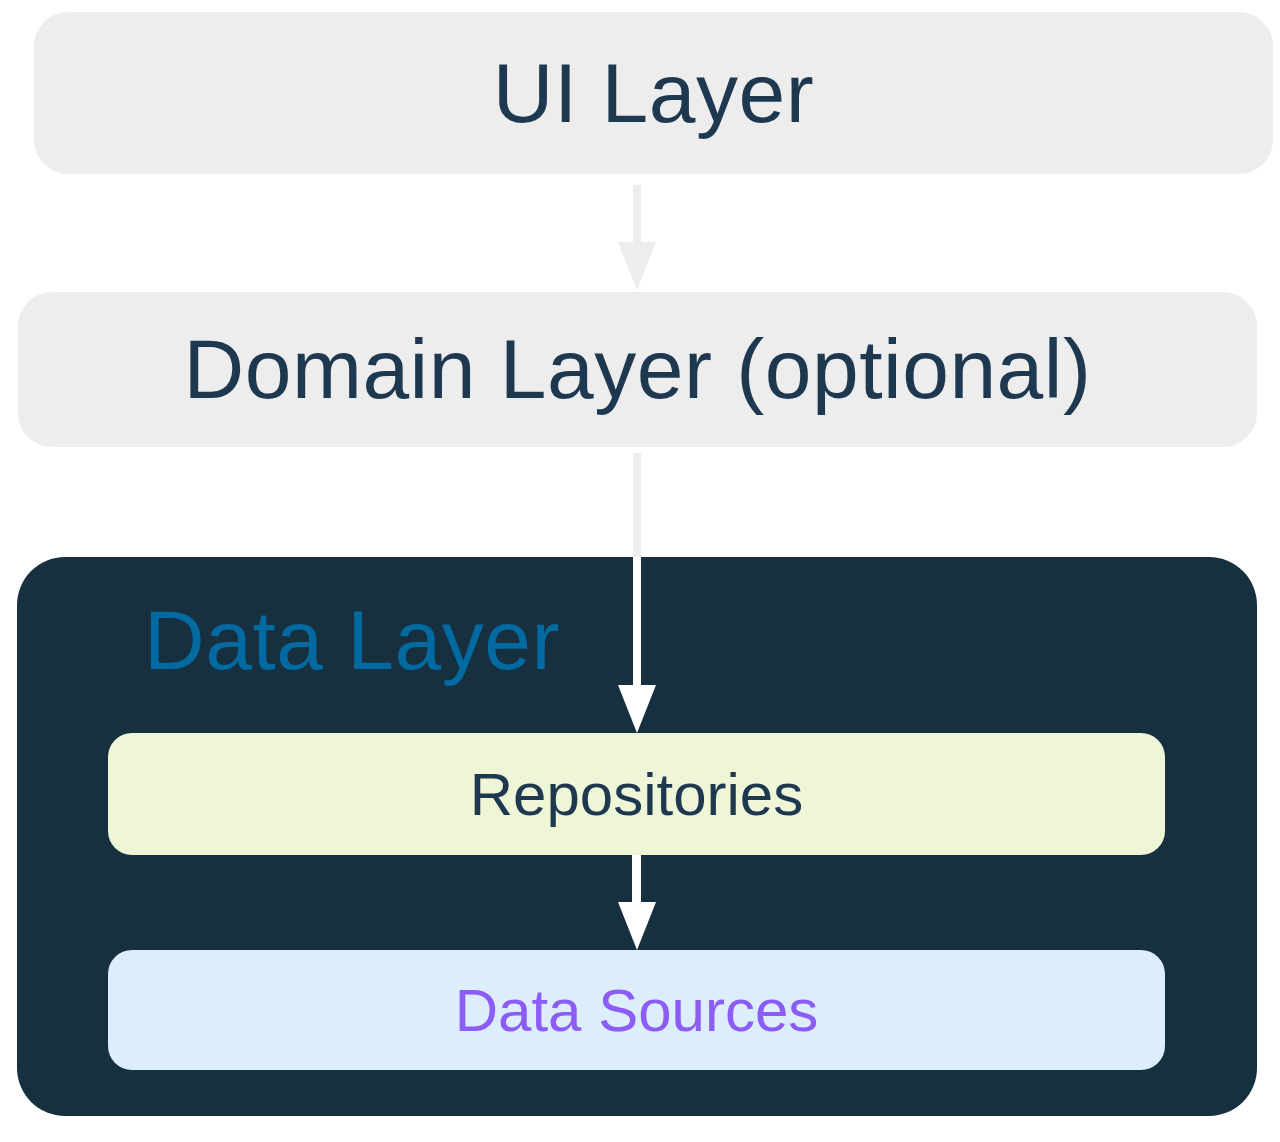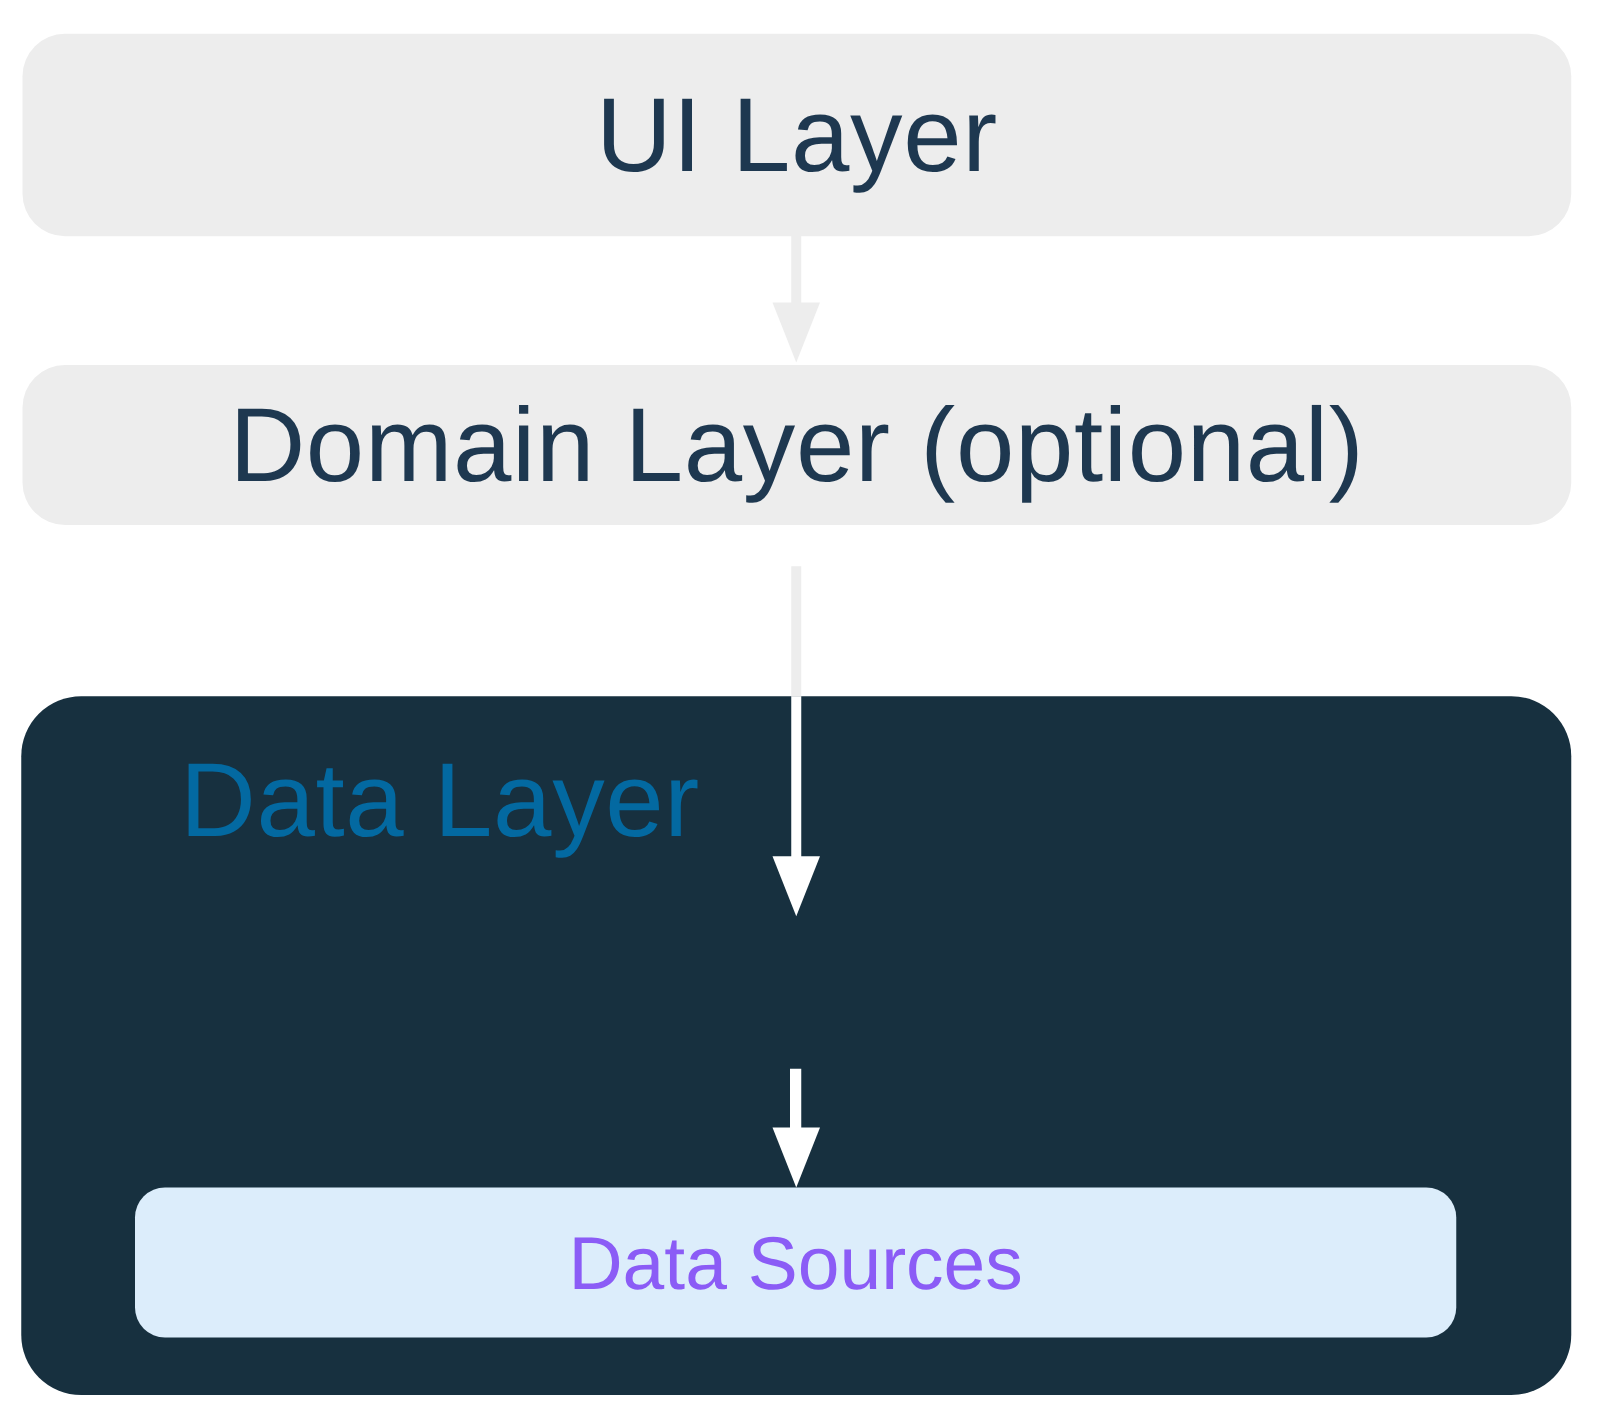--- a/index.html
+++ b/index.html
@@ -17,22 +17,22 @@
     box-sizing:border-box;
   }
   .gray-box {
     left:18px; width:1239px;
     background:#EDEDED;
     border-radius:34px;
     color:#1E3850;
     font-size:84px;
     letter-spacing:0.5px;
   }
-  .ui-box     { top:27px;  height:162px; }
-  .domain-box { top:292px; height:128px;justify-content:center; }
+  .ui-box     { top:12px;  height:162px;margin-left:16px; }
+  .domain-box { top:292px; height:155px;justify-content:center; }
   .data-panel {
     position:absolute;
     left:17px; top:557px;
     width:1240px; height:559px;
     background:#17303F;
     border-radius:48px;
   }
   .data-panel-label {
     position:absolute;
     left:144px; top:598px;
@@ -92,20 +92,23 @@
 
   <div class="data-panel"></div>
   <div class="data-panel-label">Data Layer</div>
 
   <div>
     <div class="shaft a2-shaft-gray"></div>
     <div class="shaft a2-shaft-white"></div>
     <div class="head a2-head"></div>
   </div>
 
+  <div class="node repos-box">
+    <span>Repositories</span>
+  </div>
 
   <div>
     <div class="shaft a3-shaft"></div>
     <div class="head a3-head"></div>
   </div>
 
   <div class="node sources-box">
     <span>Data Sources</span>
   </div>
 

